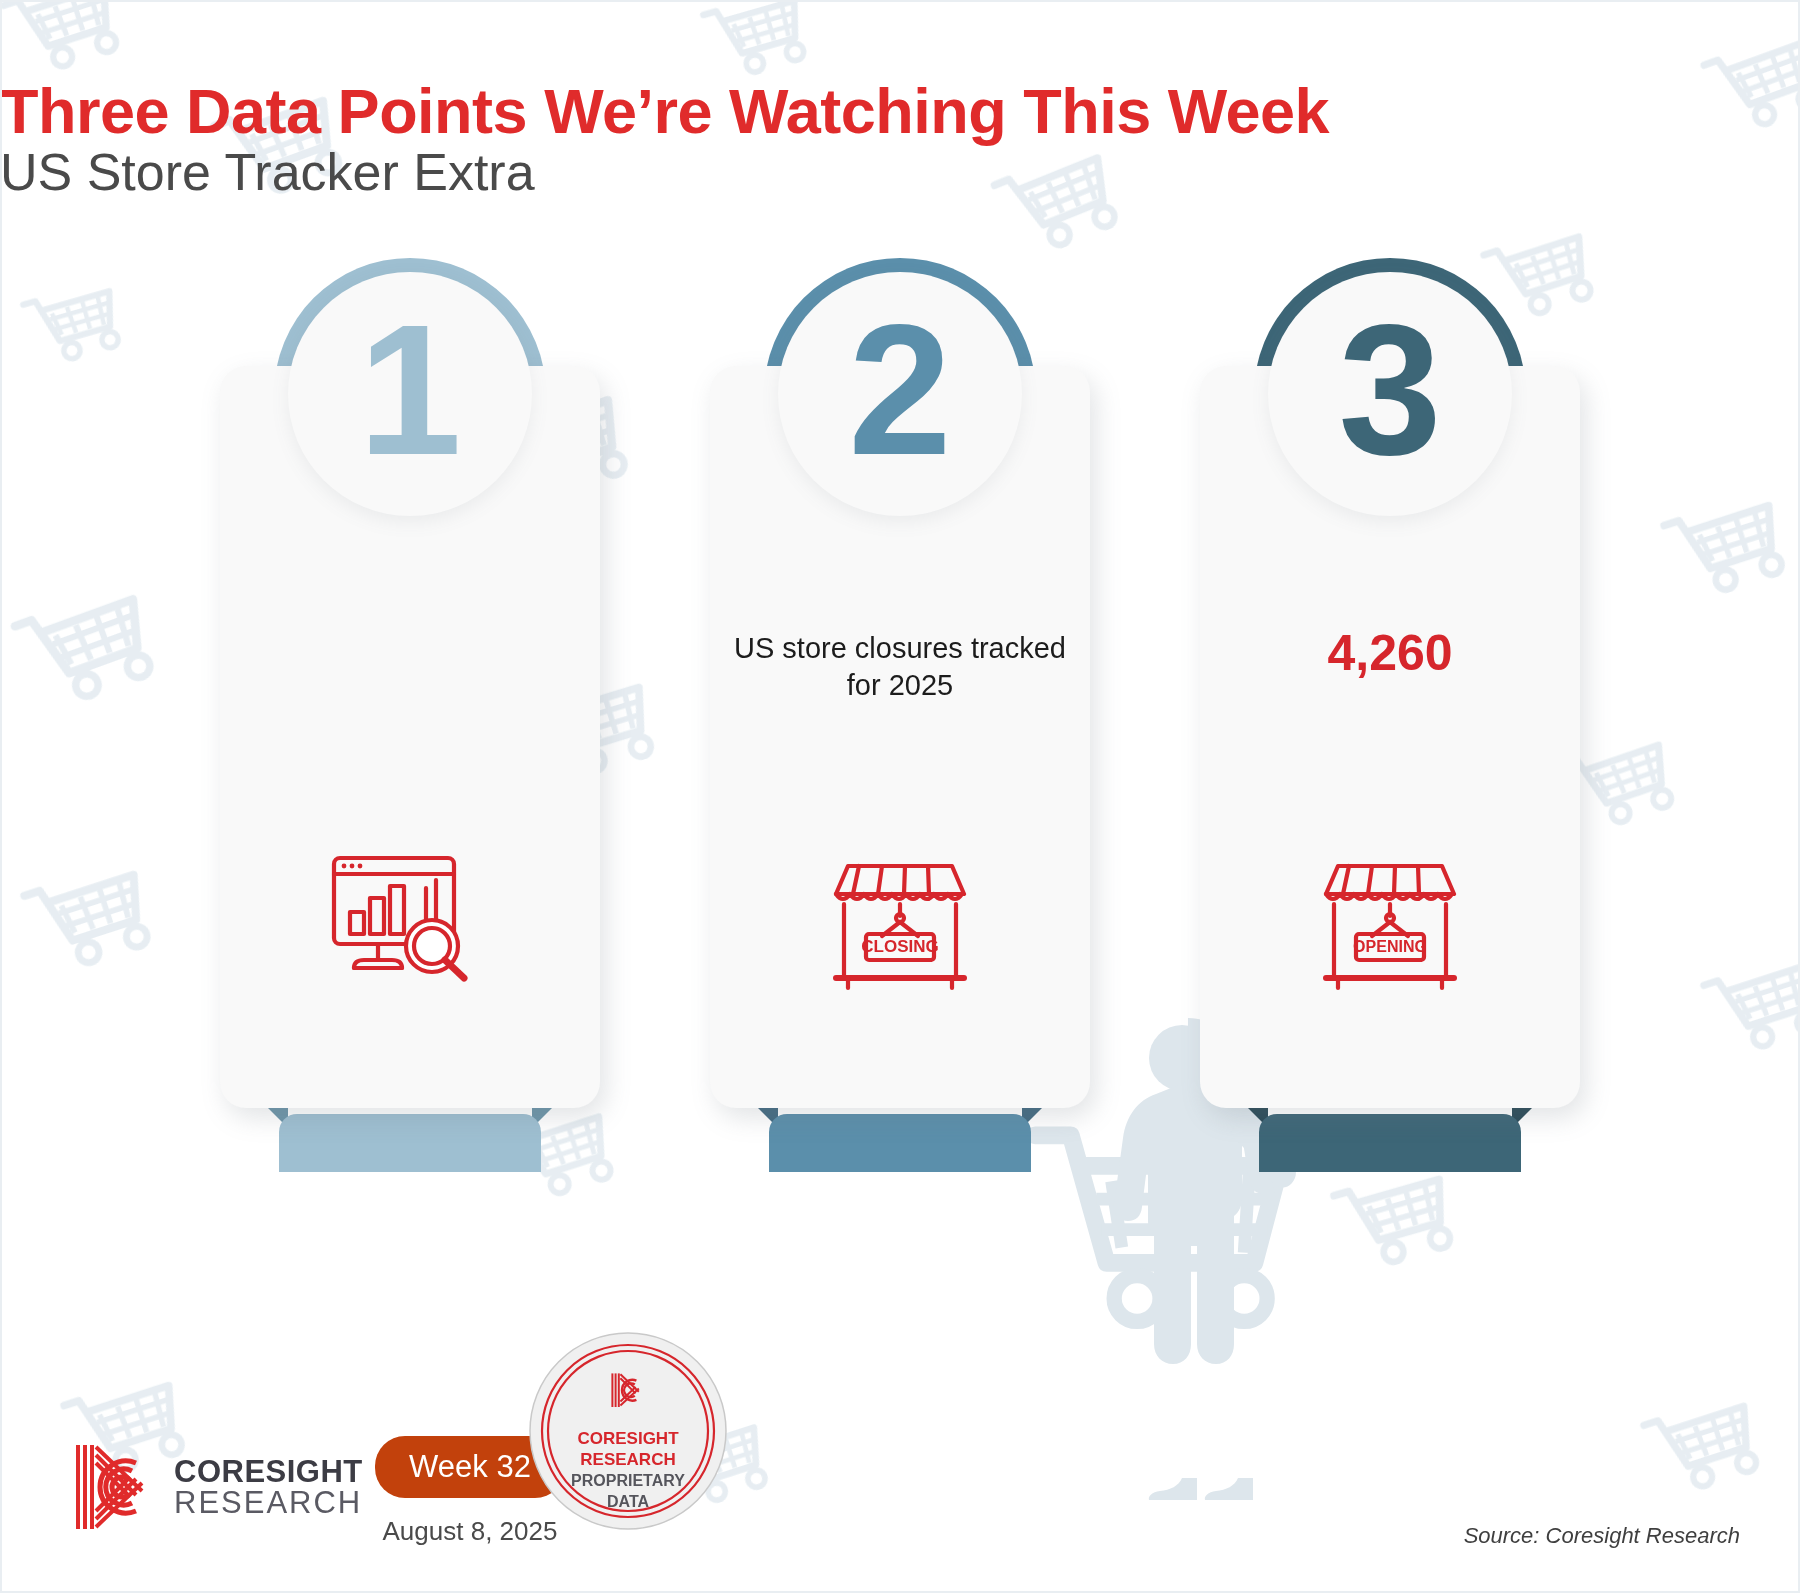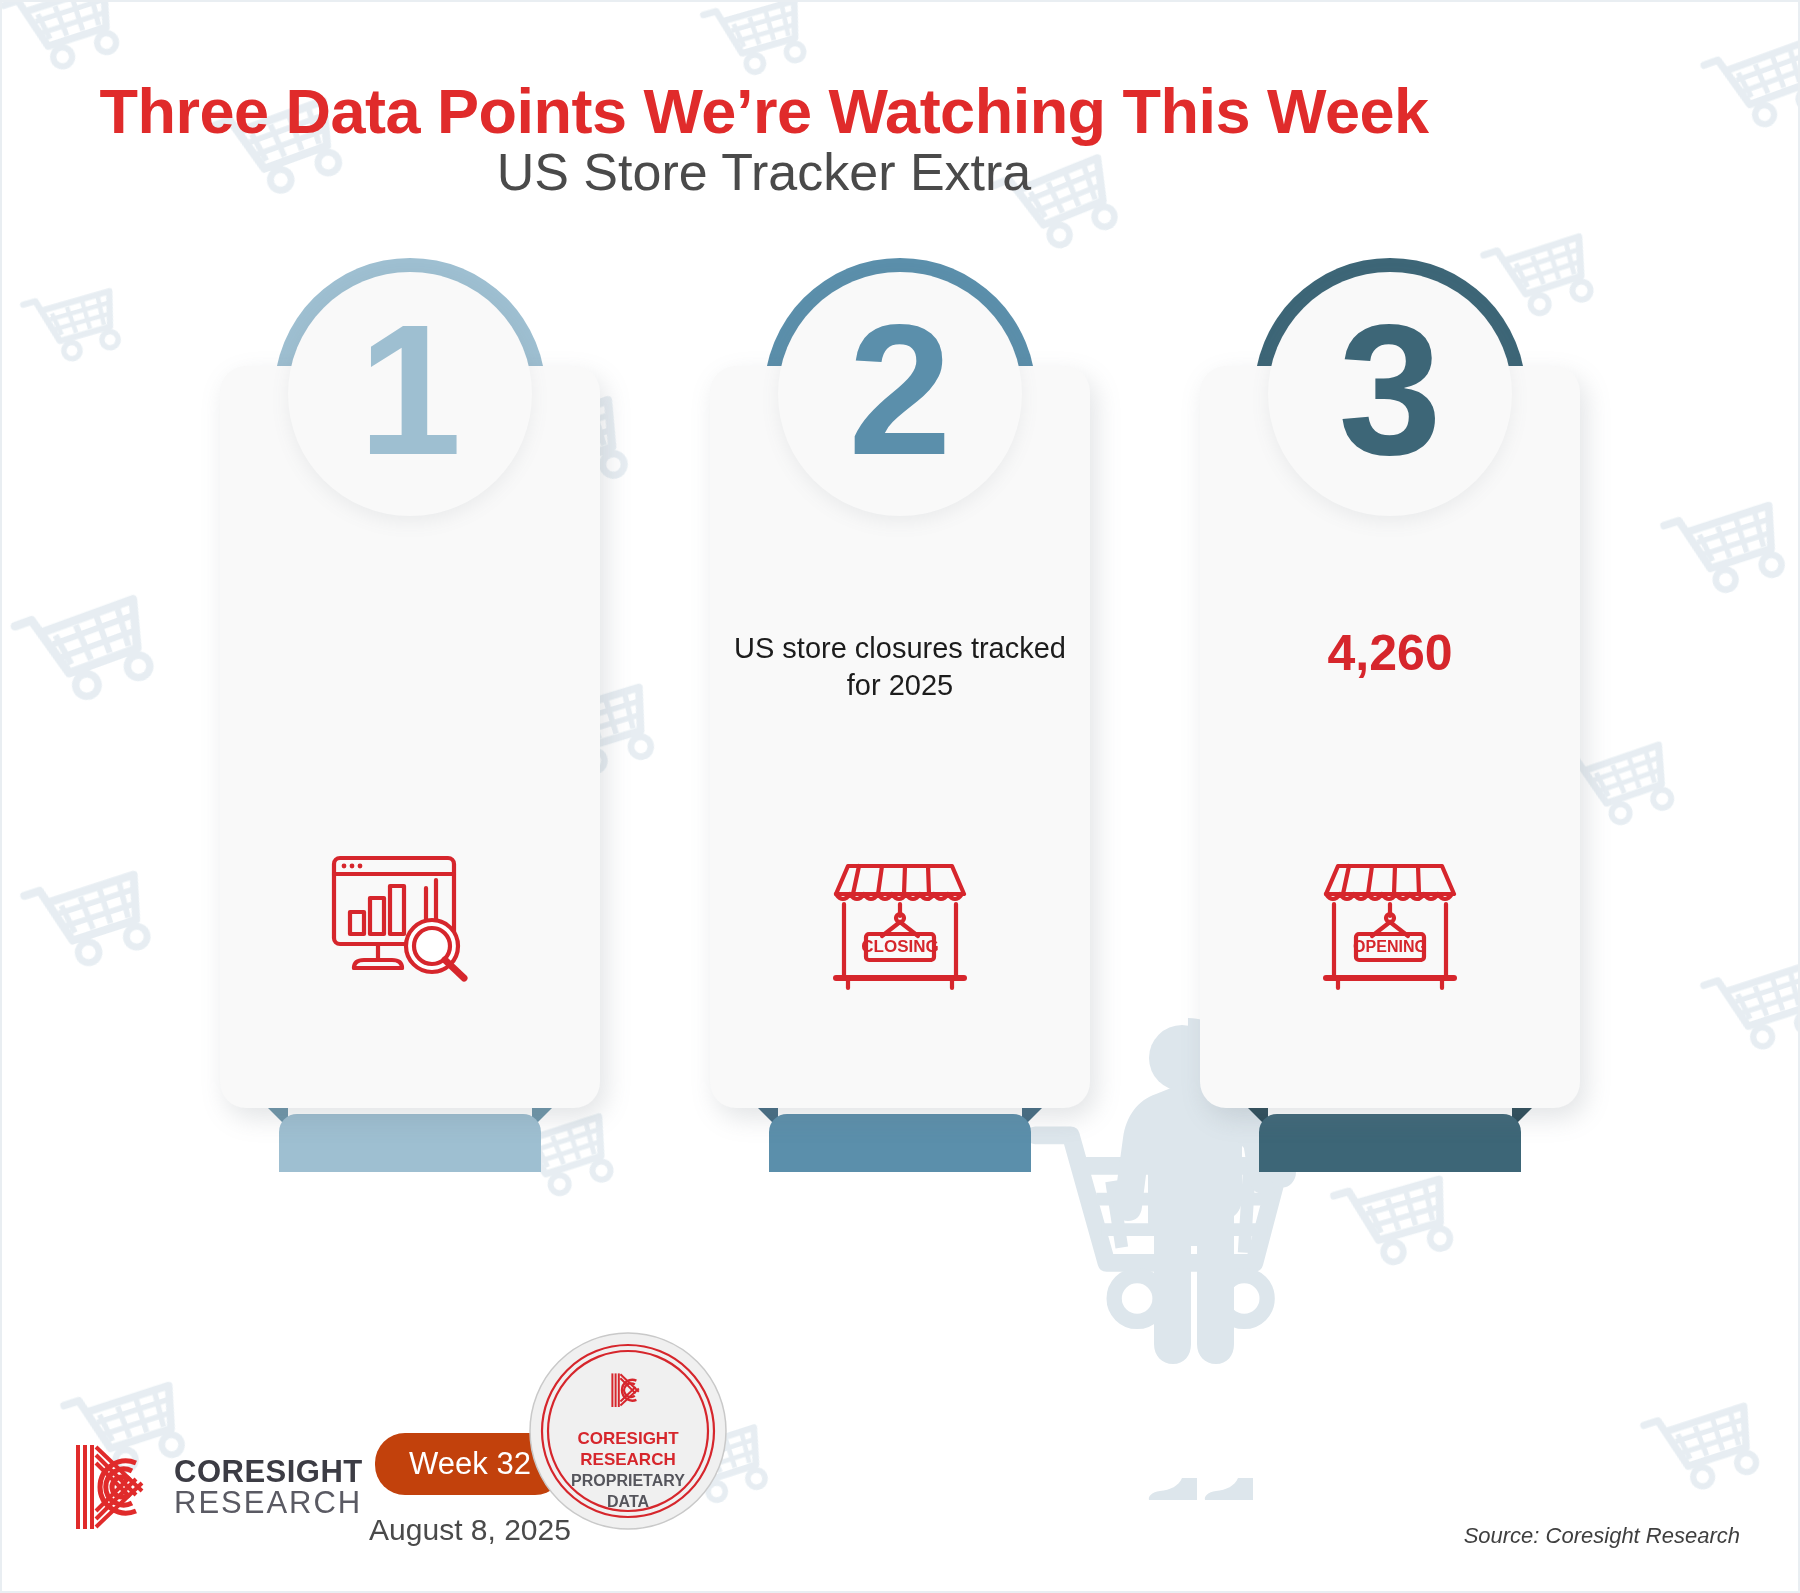--- a/index.html
+++ b/index.html
@@ -16,21 +16,21 @@
   #shopper-silhouette { position: absolute; left: 1060px; top: 1010px; z-index: 0; pointer-events: none; }
 
   
   #frame-border {
     position: absolute; inset: 0;
     border: 2px solid #e9eef2;
     z-index: 40; pointer-events: none;
   }
 
   
-  #header { position: absolute; top: 78px; left: 0; width: 1528px; text-align: center; z-index: 5; }
+  #header { position: absolute; top: 78px; left: 0; width: 1528px; z-index: 5; }
   #main-title {
     font-size: 63px; font-weight: bold; color: #e02b2b;
     letter-spacing: -0.5px; line-height: 1.05;
   }
   #subtitle {
     font-size: 52px; font-weight: normal; color: #4a4a4a;
     margin-top: 0; line-height: 1.1;
   }
 
   
@@ -90,21 +90,21 @@
   #logo-block { position: absolute; left: 72px; bottom: 58px; display: flex; align-items: center; gap: 18px; }
   #logo-text { display: flex; flex-direction: column; line-height: 1.0; }
   #logo-coresight { font-size: 31px; font-weight: bold; color: #3c3c44; letter-spacing: 0.5px; }
   #logo-research { font-size: 31px; font-weight: normal; color: #5a5a63; letter-spacing: 2px; }
 
   #week-block { position: absolute; left: 340px; bottom: 46px; width: 260px; text-align: center; }
   #week-badge {
     display: inline-block; background: #c2410c; color: #ffffff;
     font-size: 31px; font-weight: normal; padding: 13px 34px; border-radius: 30px;
   }
-  #date-label { font-size: 30px; color: #4a4a4a; margin-top: 18px; }
+  #date-label { font-size: 26px; color: #4a4a4a; margin-top: 18px; }
 
   #seal { position: absolute; left: 528px; bottom: 62px; width: 200px; height: 200px; }
 
   #source-note {
     position: absolute; right: 60px; bottom: 44px;
     font-size: 22px; font-style: italic; color: #3f3f3f;
   }
 </style>
 </head>
 <body>

